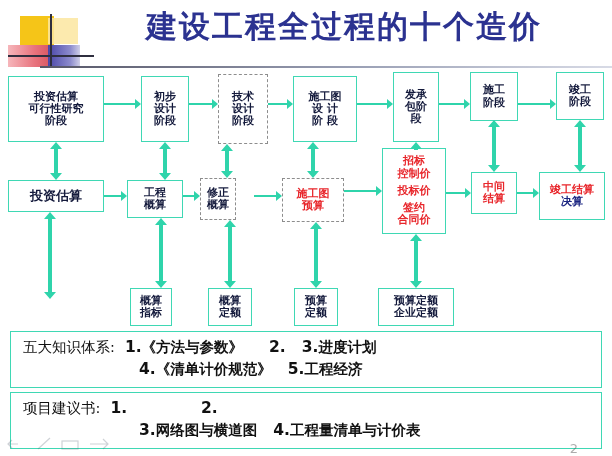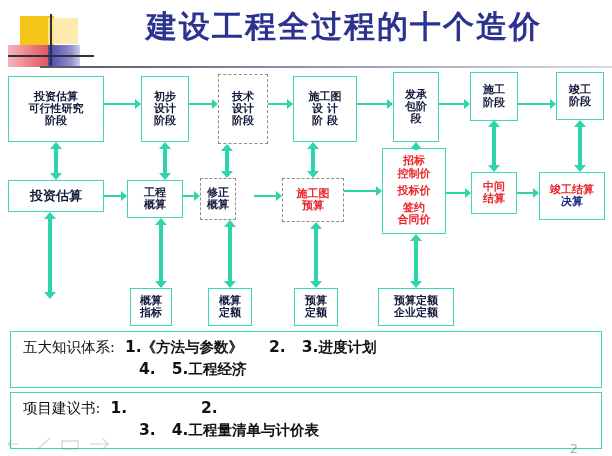--- a/index.html
+++ b/index.html
@@ -388,36 +388,38 @@
       <span class="num">1.</span>
       <span class="it">《方法与参数》</span>
       <span class="pad" style="width:26px;"></span>
       <span class="num">2.</span>
       <span class="pad" style="width:16px;"></span>
       <span class="num">3.</span>
       <span class="it">进度计划</span>
     </div>
     <div class="row" style="padding-left:116px;">
       <span class="num">4.</span>
+      <span class="it">《清单计价规范》</span>
       <span class="pad" style="width:16px;"></span>
       <span class="num">5.</span>
       <span class="it">工程经济</span>
     </div>
   </div>
 
   <div class="panel" style="left:10px; top:392px; width:592px; height:57px;">
     <div class="row">
       <span class="lead">项目建议书:</span>
       <span class="pad" style="width:10px;"></span>
       <span class="num">1.</span>
       <span class="pad" style="width:74px;"></span>
       <span class="num">2.</span>
     </div>
     <div class="row" style="padding-left:116px;">
       <span class="num">3.</span>
+      <span class="it">网络图与横道图</span>
       <span class="pad" style="width:16px;"></span>
       <span class="num">4.</span>
       <span class="it">工程量清单与计价表</span>
     </div>
   </div>
 
   <div id="nav">
     <svg width="120" height="20" viewBox="0 0 120 20" fill="none" stroke="#556070" stroke-width="1.2">
       <g>
         <path d="M14 10 L4 10 M8 6 L4 10 L8 14"></path>

